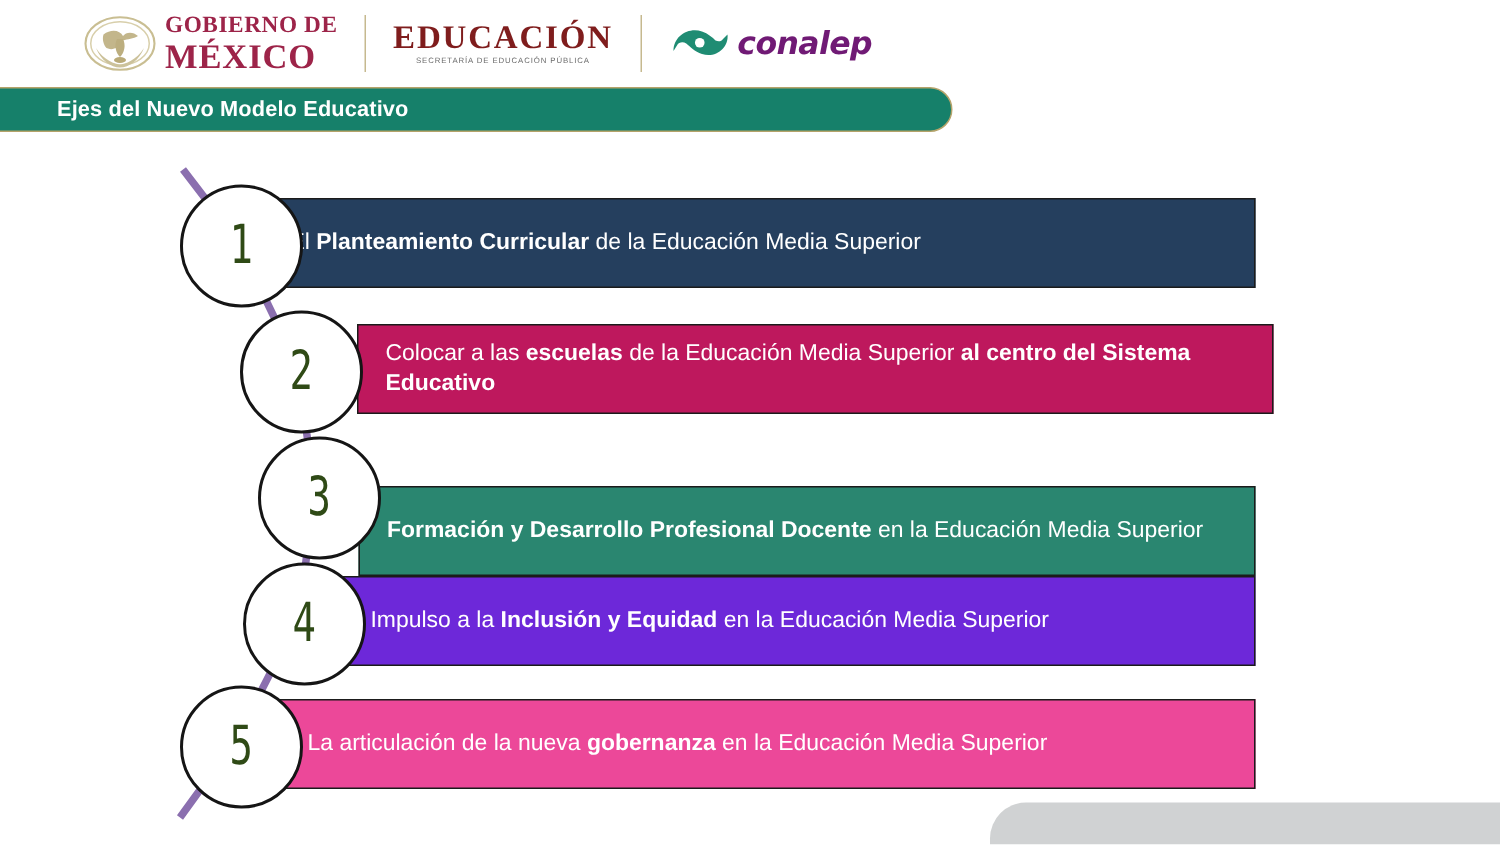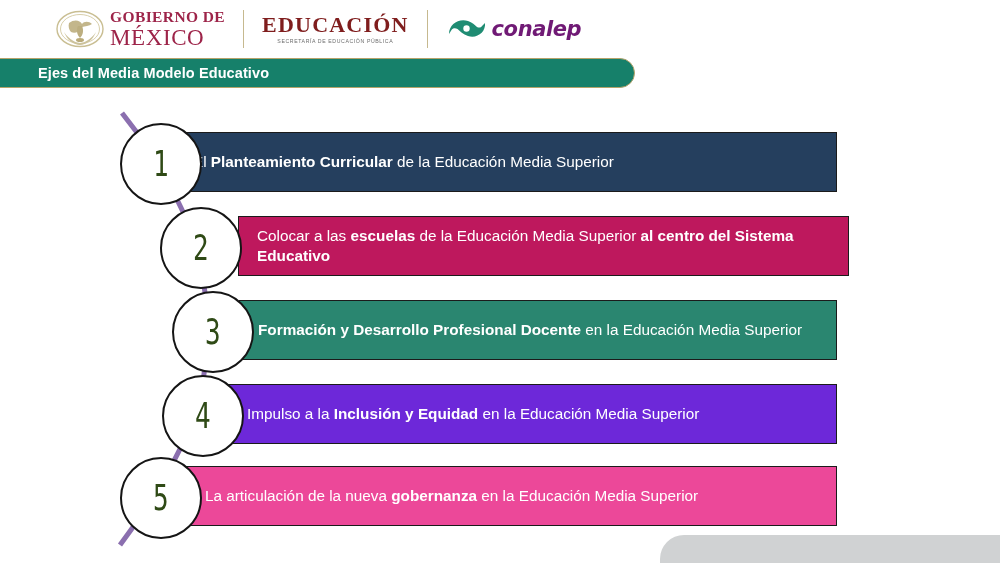--- a/index.html
+++ b/index.html
@@ -49,21 +49,21 @@
   #gob-line1 {
     font-size: 15.5px;
     font-weight: bold;
     letter-spacing: 0.4px;
     font-family: "Liberation Serif", serif;
     color: #9D2449;
     display: block;
   }
   #gob-line2 {
     font-size: 23px;
-    font-weight: normal;
+    font-weight: bold;
     letter-spacing: 0.6px;
     font-family: "Liberation Serif", serif;
     color: #9D2449;
     display: block;
     margin-top: 1px;
   }
   .divider-vert {
     width: 1px;
     height: 38px;
     background: #c6b98f;
@@ -233,21 +233,21 @@
         <svg width="42" height="30" viewBox="0 0 42 30" aria-hidden="true">
           <path d="M3 20 C3 10, 13 4, 22 7 C26 8.4, 29 11, 31 13 C33 14, 35 13.6, 36 12 L39 9 C40 18, 31 25, 22 22 C17 20.5, 14 17, 11.5 15 C9.5 13.6, 6.5 14, 5.5 16 Z" fill="#1F8C73"></path>
           <circle cx="20.5" cy="14.5" r="3.2" fill="#ffffff"></circle>
         </svg>
       </div>
       <span id="conalep-word">conalep</span>
     </div>
   </div>
 
   <div id="title-bar" style="background: rgb(22, 128, 106); border-color: rgb(181, 163, 106);">
-    <span id="title-text">Ejes del Media Modelo Educativo</span>
+    <span id="title-text">Ejes del Nuevo Modelo Educativo</span>
   </div>
 
   <svg id="connector" viewBox="0 0 1000 563">
     <polyline id="connector-path" points="122,113 158,160 198,243 210,328 199,412 157,494 120,545" fill="none" stroke="#8B6FAF" stroke-width="5" stroke-linecap="butt" stroke-linejoin="miter"></polyline>
   </svg>
 
   <div class="step" id="step-1" style="left:0; top:132px; width:1000px;">
     <div class="step-bar" style="left: 186px; width: 651px; background: rgb(37, 63, 94);">
       <div class="step-text" style="margin-left:6px; width:615px;"><span>El </span><b>Planteamiento Curricular</b><span> de la Educación Media Superior</span></div>
     </div>
@@ -259,21 +259,21 @@
   <div class="step" id="step-2" style="left:0; top:216px; width:1000px;">
     <div class="step-bar" style="left: 238px; width: 611px; background: #be185d;">
       <div class="step-text" style="margin-left:18px; width:582px;"><span>Colocar a las </span><b>escuelas</b><span> de la Educación Media Superior </span><b>al centro del Sistema Educativo</b></div>
     </div>
     <div class="step-circle" style="left:160px;">
       <span class="step-num">2</span>
     </div>
   </div>
 
   <div class="step" id="step-3" style="left:0; top:300px; width:1000px;">
-    <div class="step-bar" style="left: 239px; width: 598px; background: rgb(42, 134, 112);">
+    <div class="step-bar" style="left: 239px; width: 598px; background: rgb(42, 134, 112); margin-top: 24px;">
       <div class="step-text" style="margin-left:18px; width:570px;"><b>Formación y Desarrollo Profesional Docente</b><span> en la Educación Media Superior</span></div>
     </div>
     <div class="step-circle" style="left:172px;">
       <span class="step-num">3</span>
     </div>
   </div>
 
   <div class="step" id="step-4" style="left:0; top:384px; width:1000px;">
     <div class="step-bar" style="left: 228px; width: 609px; background: #6d28d9;">
       <div class="step-text" style="margin-left:18px; width:580px;"><span> Impulso a la </span><b>Inclusión y Equidad</b><span> en la Educación Media Superior</span></div>

